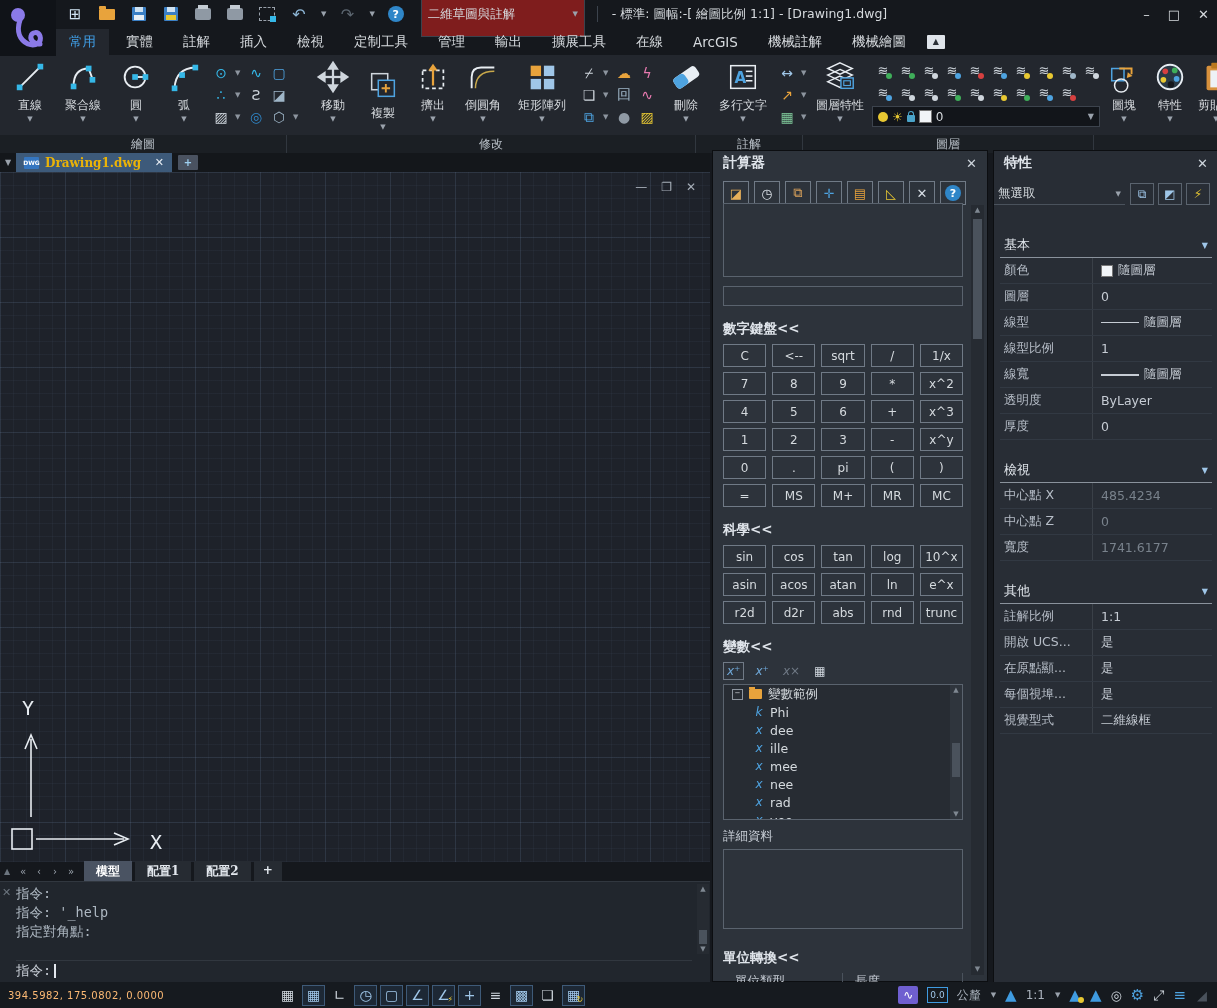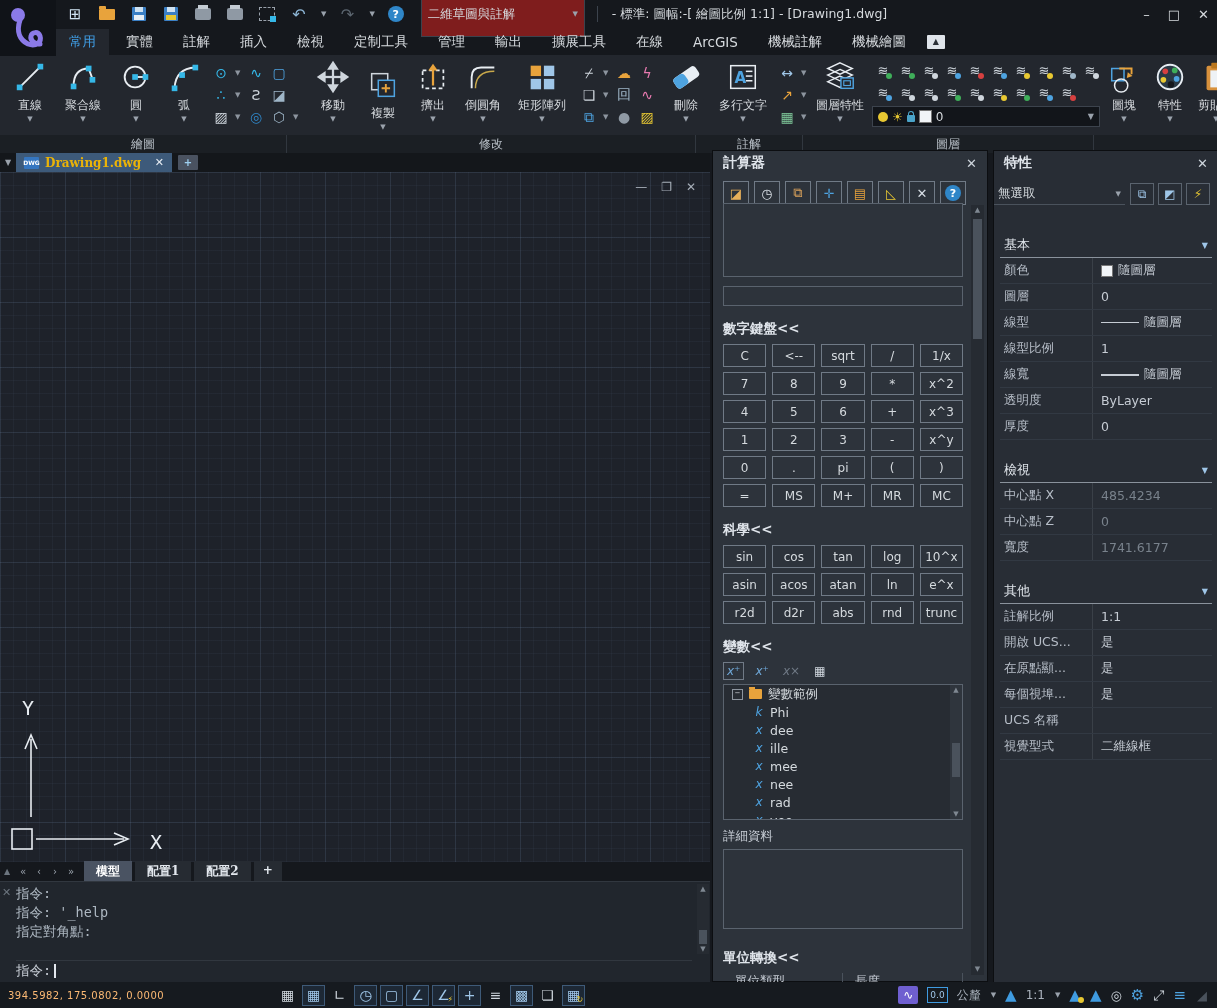--- a/index.html
+++ b/index.html
@@ -987,26 +987,20 @@
             <span>是</span>
           </div>
         </div>
         <div class="prow">
           <div class="pk">每個視埠...</div>
           <div class="pv">
             <span>是</span>
           </div>
         </div>
         <div class="prow">
-          <div class="pk">UCS 名稱</div>
-          <div class="pv">
-            <span></span>
-          </div>
-        </div>
-        <div class="prow">
           <div class="pk">視覺型式</div>
           <div class="pv">
             <span>二維線框</span>
           </div>
         </div>
       </div>
   </div>
 
 </div>
 

